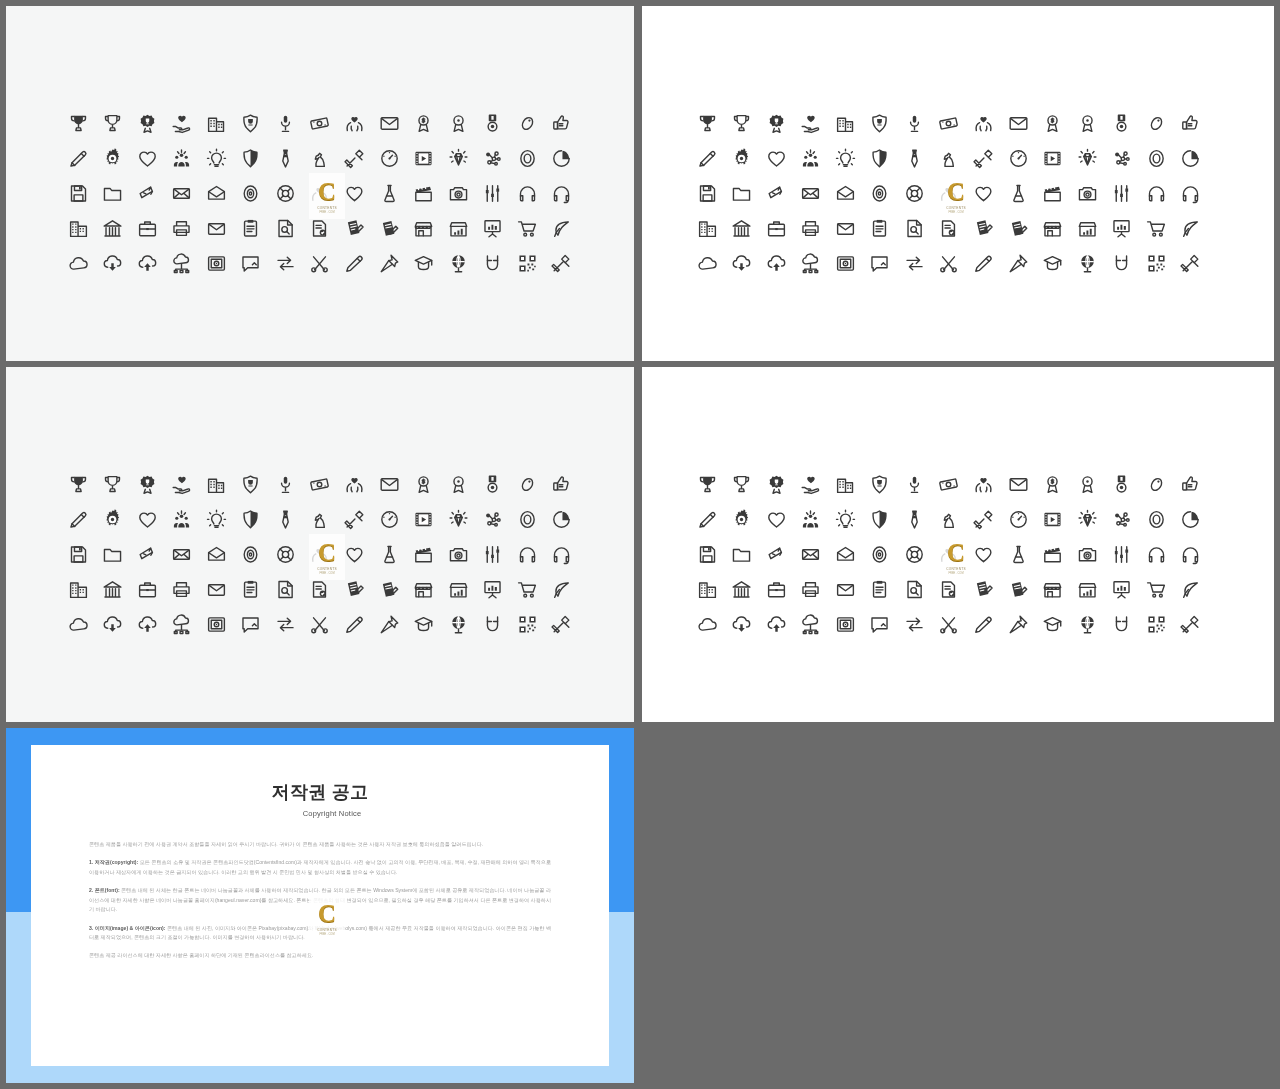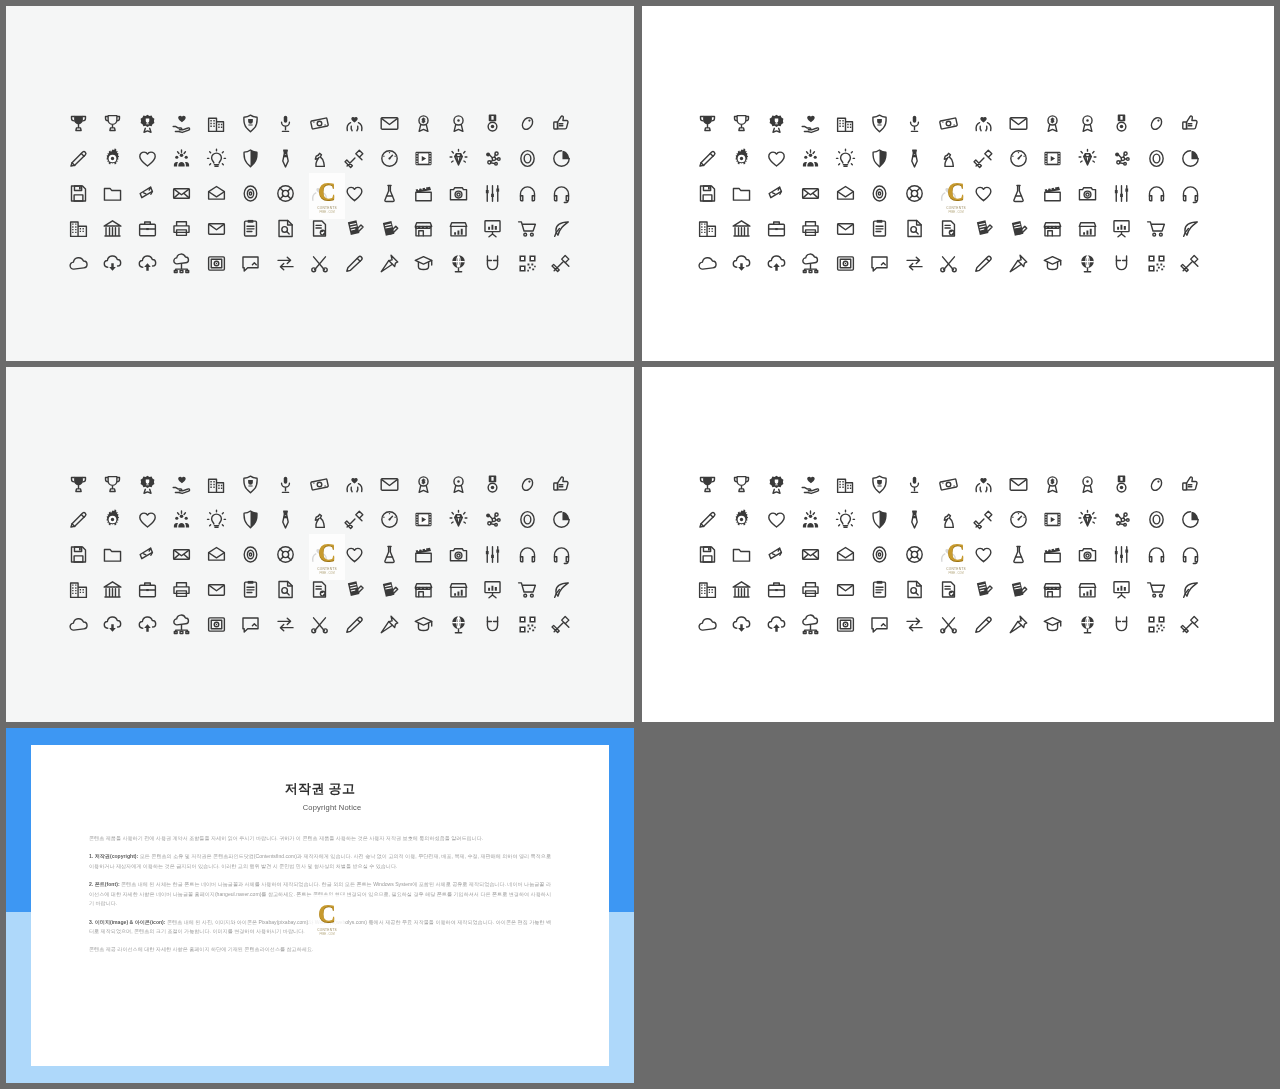--- a/index.html
+++ b/index.html
@@ -66,21 +66,21 @@
 
   
   .cn-frame{position:absolute;inset:0;}
   .cn-band-top{position:absolute;left:0;top:0;width:628px;height:184px;background:#3d97f3;}
   .cn-band-bot{position:absolute;left:0;top:184px;width:628px;height:171px;background:#aed8fa;}
   .cn-paper{
     position:absolute;left:25px;top:17px;
     width:578px;height:321px;background:#ffffff;
   }
   .cn-title{
-    text-align:center;font-size:13px;font-weight:bold;color:#2f2f2f;
+    text-align:center;font-size:18px;font-weight:bold;color:#2f2f2f;
     margin-top:35px;letter-spacing:.3px;
   }
   .cn-sub{
     text-align:center;font-size:7.5px;color:#555;margin-top:5px;letter-spacing:.2px;margin-left:24px;
   }
   .cn-body{
     margin:22px 58px 0 58px;
     font-size:5.1px;line-height:1.85;color:#9a9a9a;
     text-align:justify;
   }

